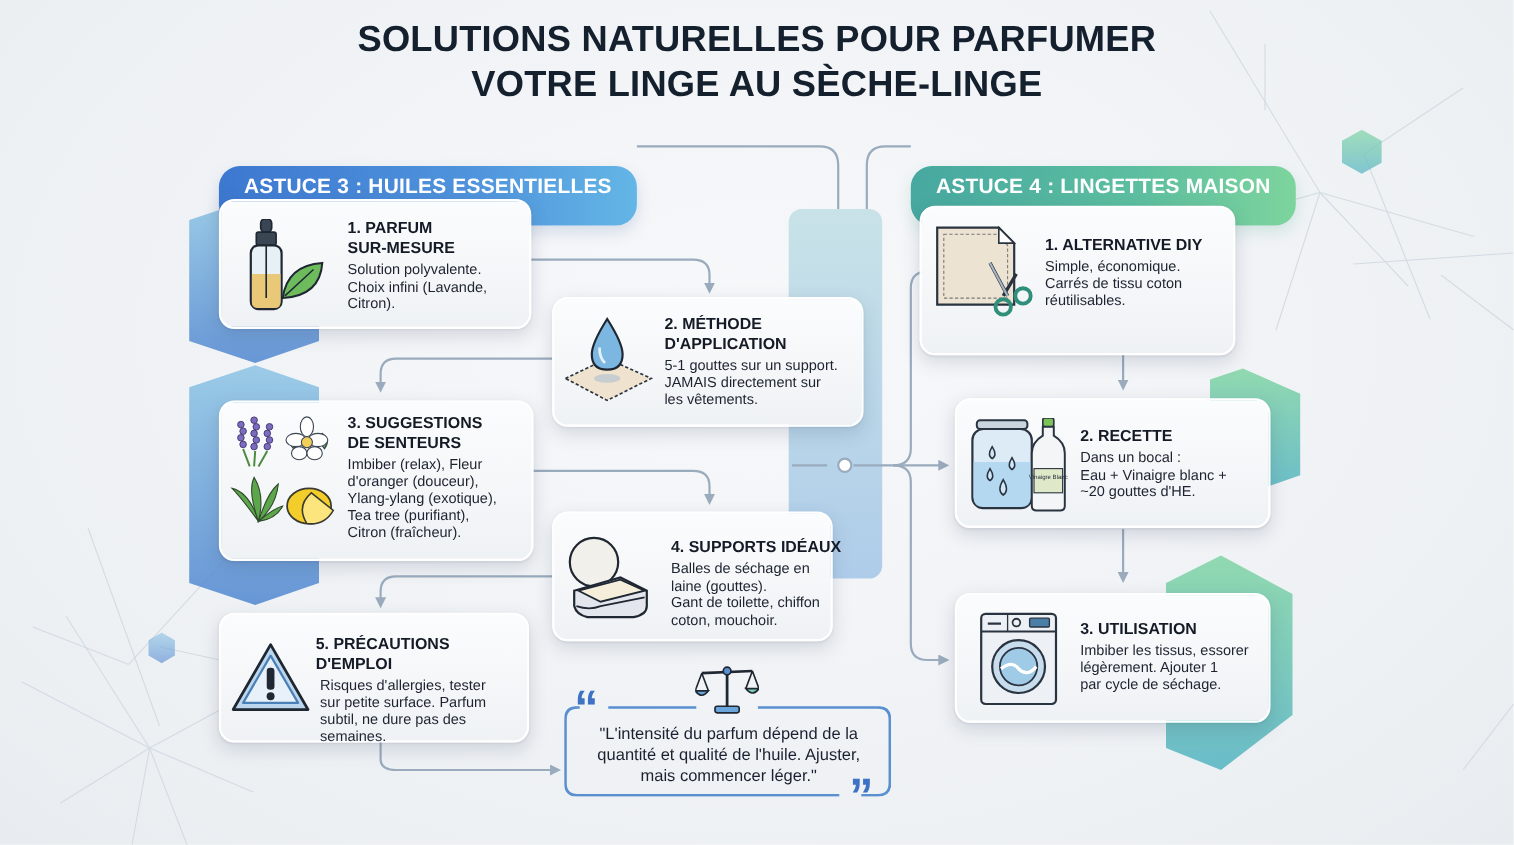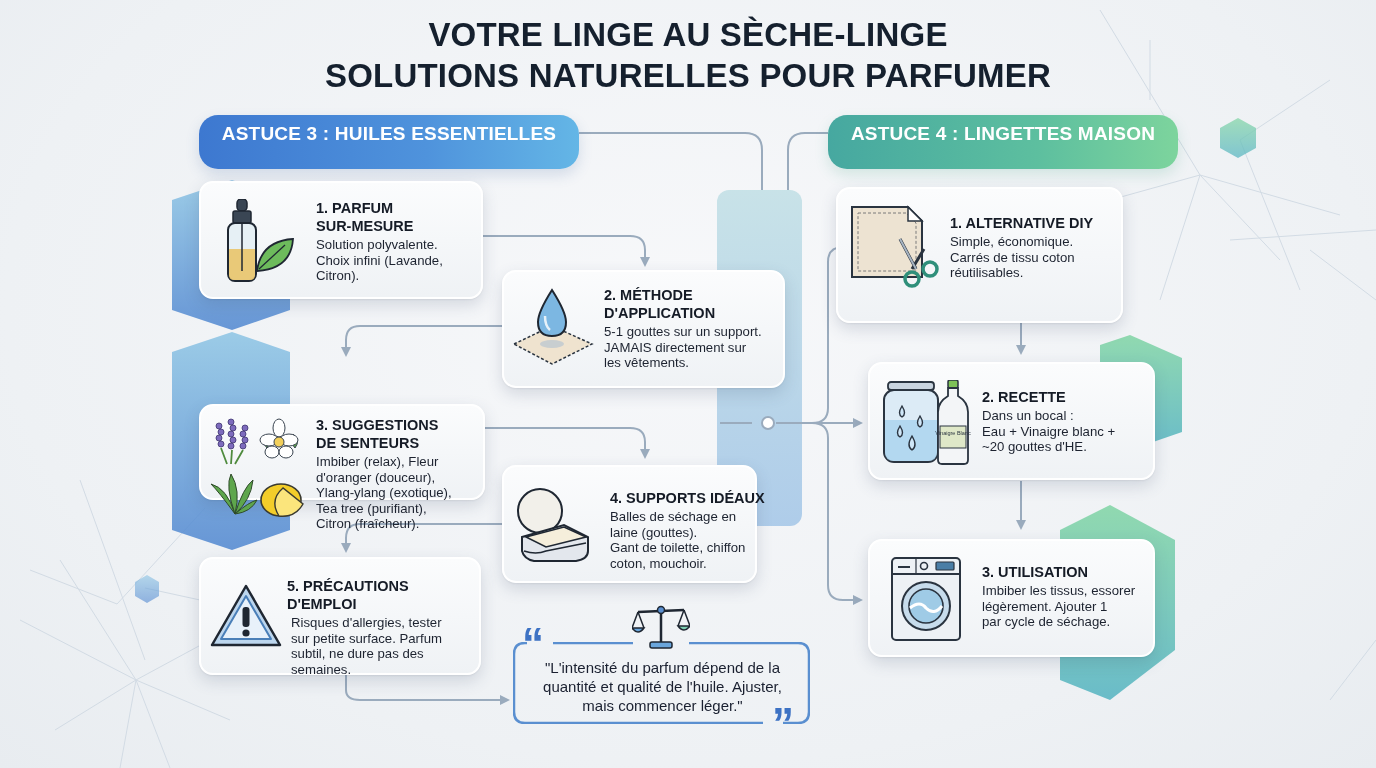--- a/index.html
+++ b/index.html
@@ -17,20 +17,21 @@
     text-align: center; font-weight: 700; font-size: 33px; line-height: 41px;
     color: #15202e; letter-spacing: 0.2px;
   }
   .title span { display: block; }
 
   .pill {
     position: absolute; height: 54px; border-radius: 19px;
     color: #fff; font-weight: 700; font-size: 19px; line-height: 38px;
     text-align: center; letter-spacing: 0.2px;
     box-shadow: 0 6px 14px rgba(60,100,160,0.18);
+    margin-top: 36px;
   }
   .pill-blue { left: 199px; top: 115px; width: 380px;
     background: linear-gradient(90deg, #3d78d0 0%, #4f93dc 60%, #64b6e6 100%); }
   .pill-green { left: 828px; top: 115px; width: 350px;
     background: linear-gradient(90deg, #46a8a0 0%, #5dbf9f 60%, #7dd49d 100%);
     box-shadow: 0 6px 14px rgba(60,160,130,0.18); }
 
   .card {
     position: absolute;
     background: linear-gradient(180deg, #fbfcfd 0%, #eff2f5 100%);
@@ -130,22 +131,22 @@
     <path d="M812,423 L858,423" marker-end="url(#arrow)"></path>
     <path d="M812,423 Q828,423 828,438 L828,585 Q828,600 843,600 L858,600" marker-end="url(#arrow)"></path>
 
     <path d="M1021,306 L1021,350" marker-end="url(#arrow)"></path>
     <path d="M1021,481 L1021,525" marker-end="url(#arrow)"></path>
   </g>
   <circle cx="768" cy="423" r="6" fill="#ffffff" stroke="#9aabbd" stroke-width="2"></circle>
 </svg>
 
 <h1 class="title">
+  <span>SOLUTIONS NATURELLES POUR PARFUMER</span>
   <span>VOTRE LINGE AU SÈCHE-LINGE</span>
-  <span>SOLUTIONS NATURELLES POUR PARFUMER</span>
 </h1>
 
 <div class="pill pill-blue">ASTUCE 3 : HUILES ESSENTIELLES</div>
 <div class="pill pill-green">ASTUCE 4 : LINGETTES MAISON</div>
 
 <div class="card" style="left:199px; top:181px; width:284px; height:118px;">
   <svg class="icon" style="left:24px; top:16px;" width="72" height="86" viewBox="0 0 72 86">
     <rect x="12" y="0" width="10" height="12" rx="4" fill="#3a4654" stroke="#1f2732" stroke-width="1.5"></rect>
     <rect x="8" y="12" width="18" height="12" rx="2" fill="#3a4654" stroke="#1f2732" stroke-width="1.5"></rect>
     <rect x="3" y="24" width="28" height="58" rx="7" fill="#e6f0f5" stroke="#1f2732" stroke-width="2"></rect>
@@ -166,21 +167,21 @@
     <ellipse cx="40" cy="58" rx="12" ry="4" fill="#b8c4d0" opacity="0.7"></ellipse>
     <path d="M40,4 Q26,26 26,36 Q26,50 40,50 Q54,50 54,36 Q54,26 40,4 Z" fill="#7cb7e2" stroke="#1f2732" stroke-width="2"></path>
     <path d="M33,30 Q33,40 38,44" stroke="#ffffff" stroke-width="2.5" fill="none" opacity="0.8"></path>
   </svg>
   <div class="text" style="left:100px; top:14px; width:180px;">
     <h3><span>2. MÉTHODE</span><br><span>D'APPLICATION</span></h3>
     <p><span>5-1 gouttes sur un support.</span><br><span>JAMAIS directement sur</span><br><span>les vêtements.</span></p>
   </div>
 </div>
 
-<div class="card" style="left:199px; top:364px; width:286px; height:96px;margin-top:40px;">
+<div class="card" style="left:199px; top:364px; width:286px; height:146px;">
   <svg class="icon" style="left:8px; top:12px;" width="100" height="104" viewBox="0 0 100 104">
 
     <g fill="#7d6bbd" stroke="#3e3470" stroke-width="0.8">
       <circle cx="10" cy="8" r="3"></circle>
         <circle cx="12" cy="14" r="3"></circle>
         <circle cx="10" cy="20" r="3"></circle>
         <circle cx="12" cy="26" r="3"></circle>
       <circle cx="22" cy="4" r="3"></circle>
         <circle cx="24" cy="10" r="3"></circle>
         <circle cx="22" cy="16" r="3"></circle>

